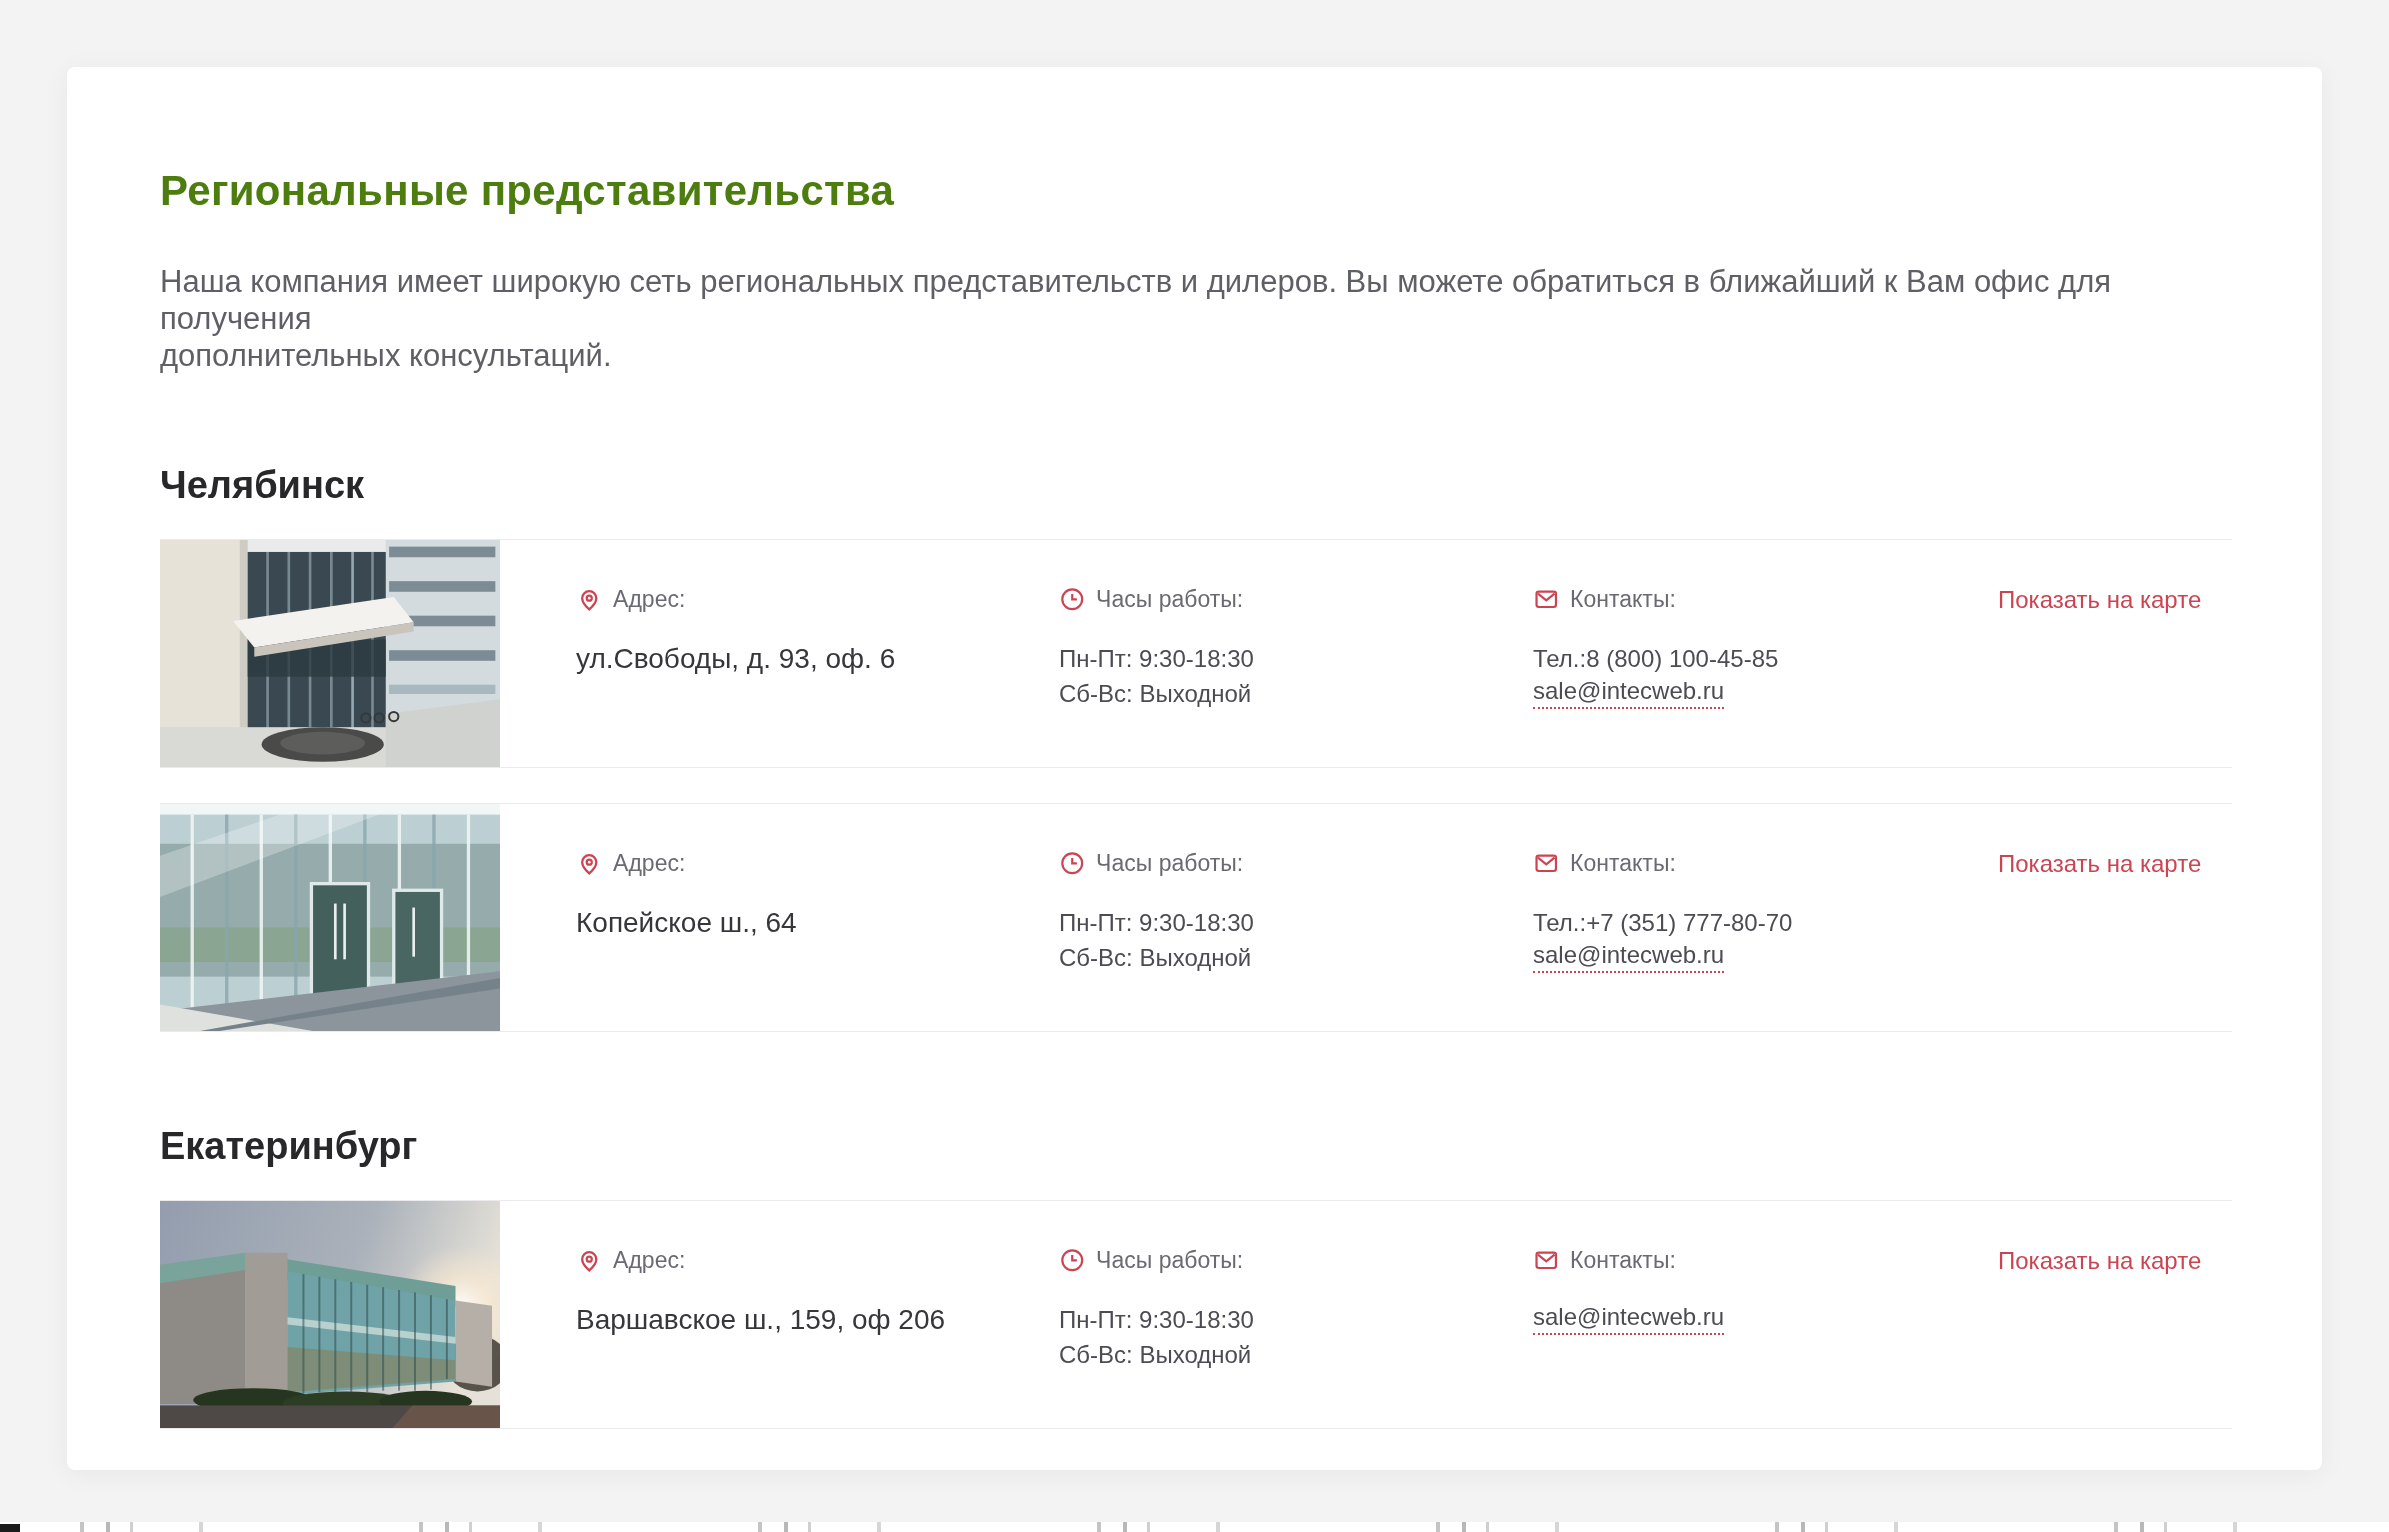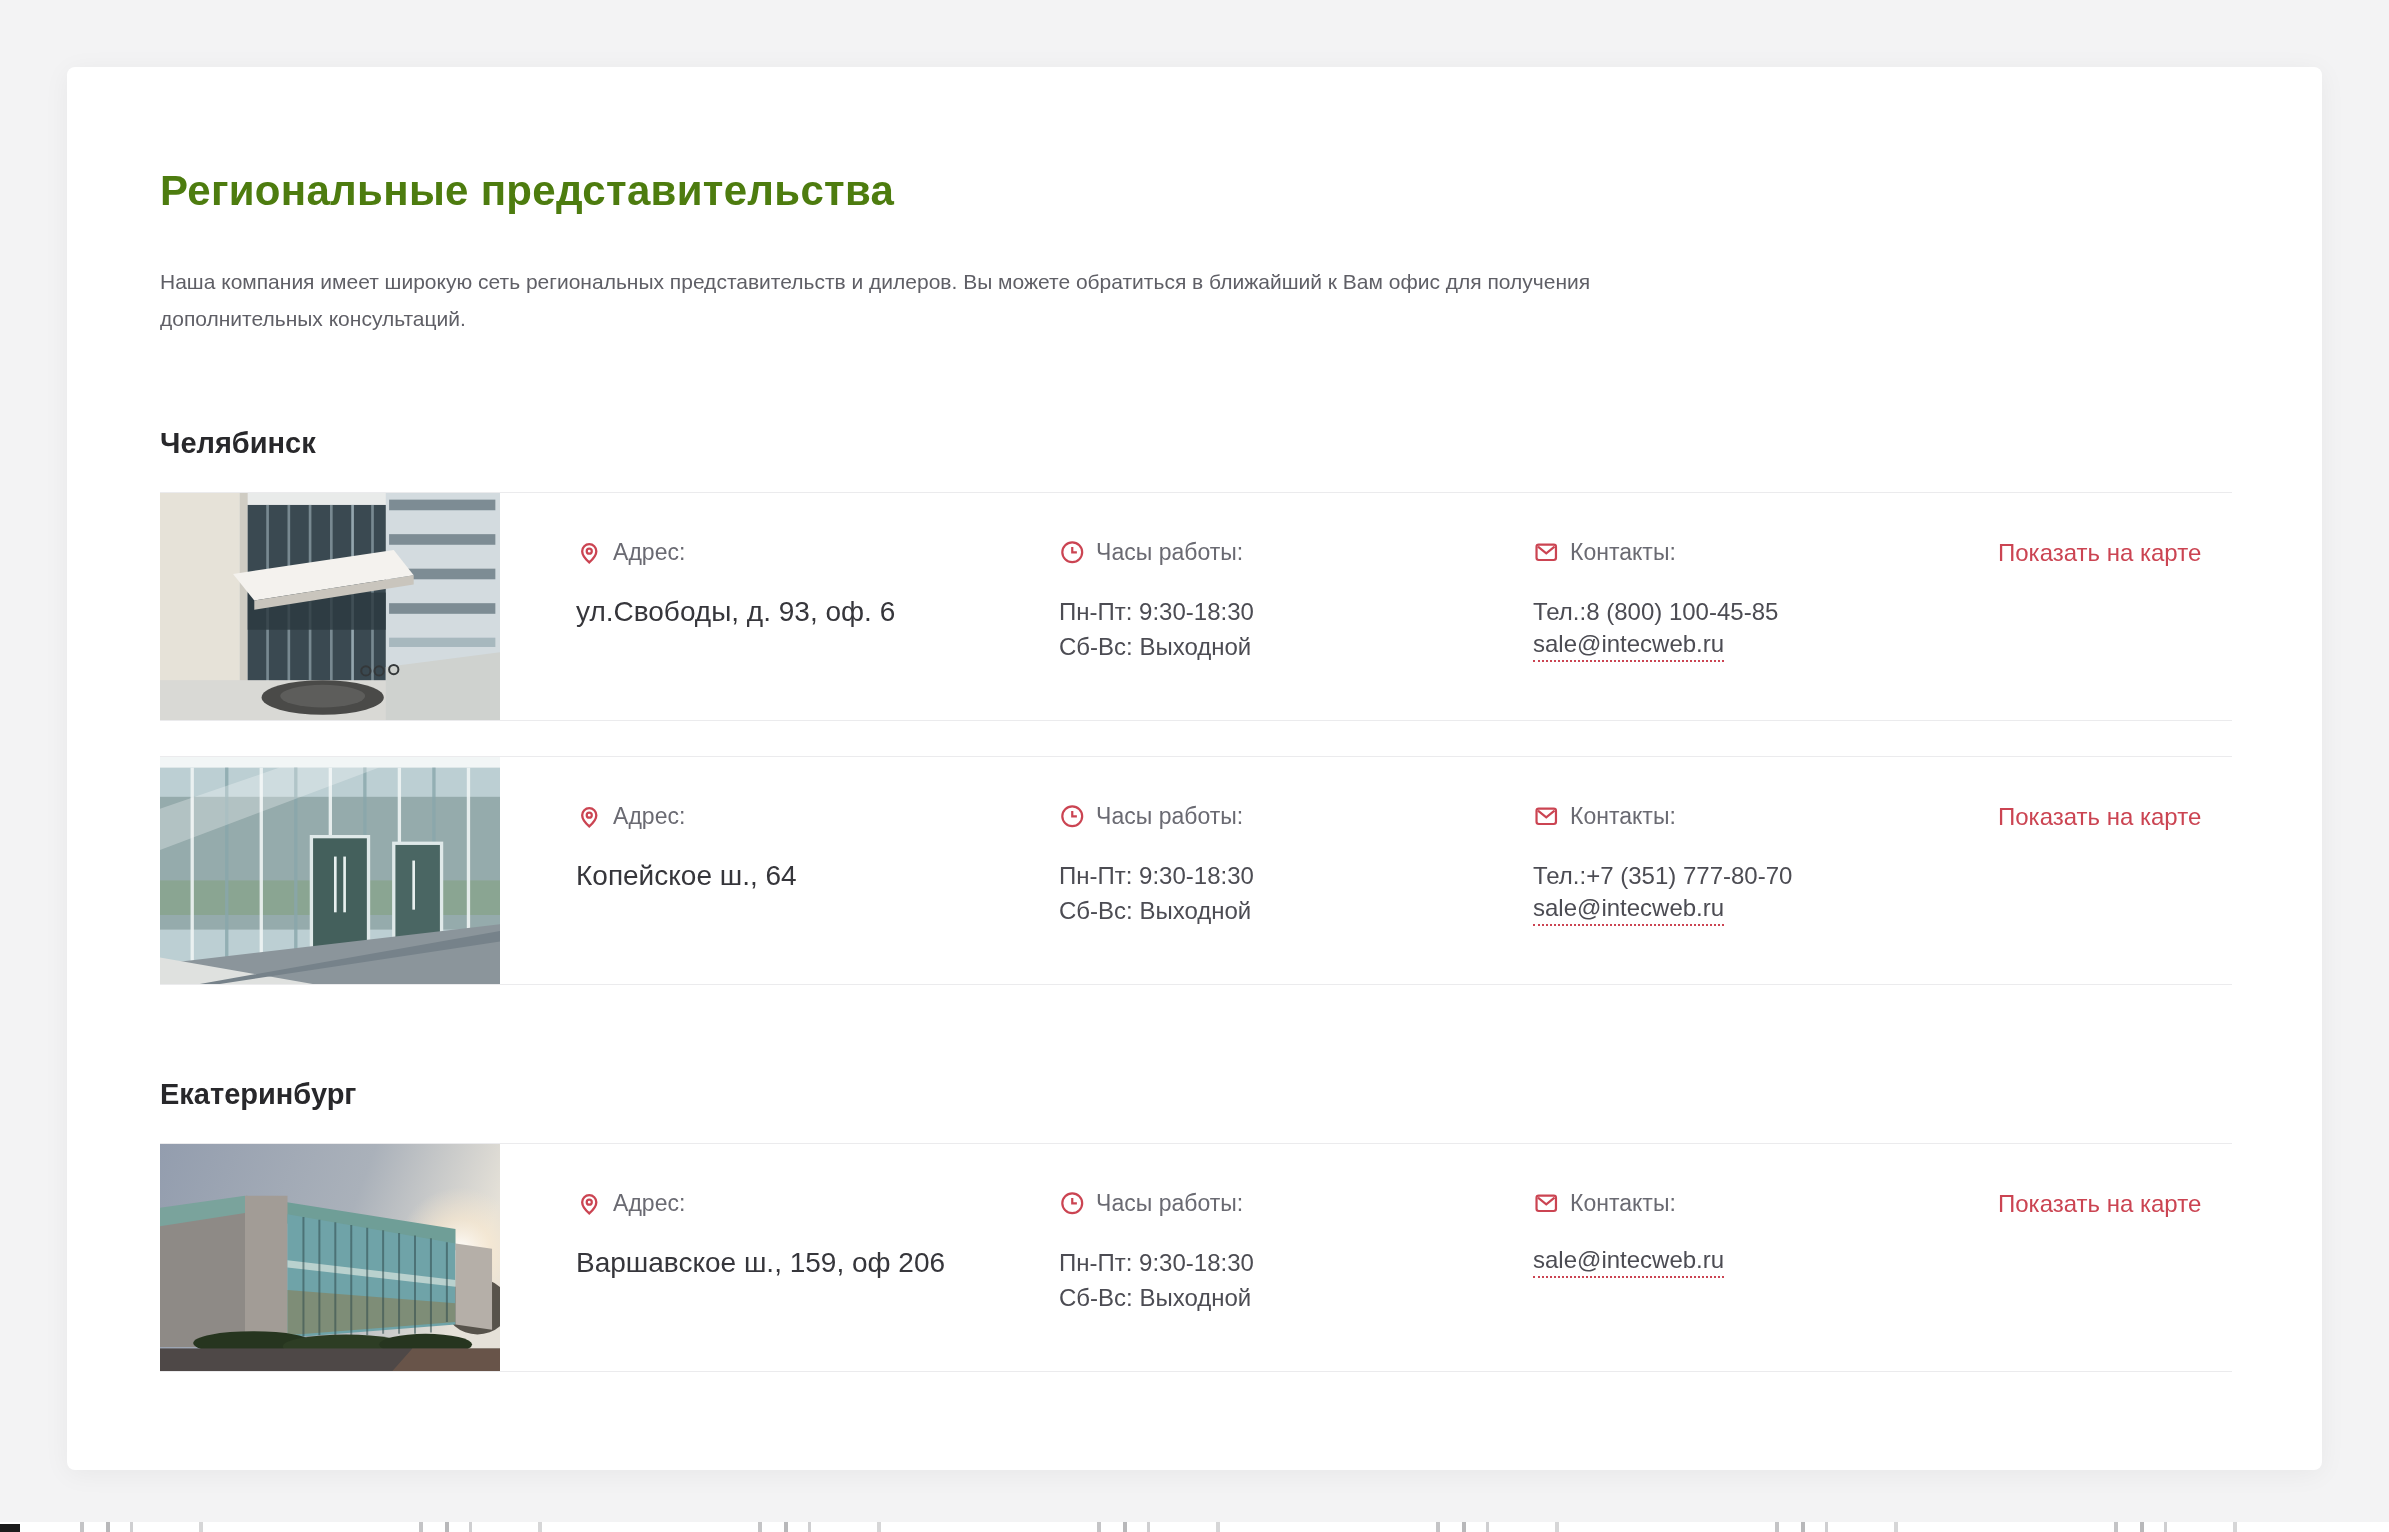--- a/index.html
+++ b/index.html
@@ -22,26 +22,26 @@
   }
   .page-title {
     margin: 100px 0 0 0;
     font-size: 42px;
     font-weight: 700;
     color: #4d7c0f;
     letter-spacing: 0.3px;
   }
   .intro {
     margin-top: 48px;
-    font-size: 21px;
+    font-size: 31px;
     line-height: 37px;
     color: #5f5f66;
   }
   .city-title {
-    font-size: 29px;
+    font-size: 38px;
     font-weight: 700;
     color: #28282b;
     margin: 90px 0 32px 0;
   }
   .city-title.second { margin-top: 93px; }
   .office-row {
     display: flex;
     border-top: 1.3px solid #ebebed;
     border-bottom: 1.3px solid #ebebed;
   }

